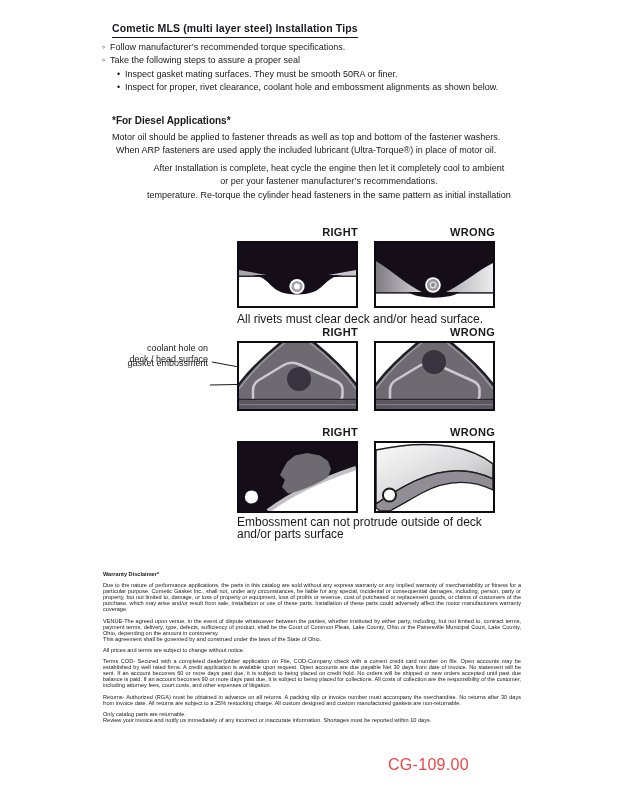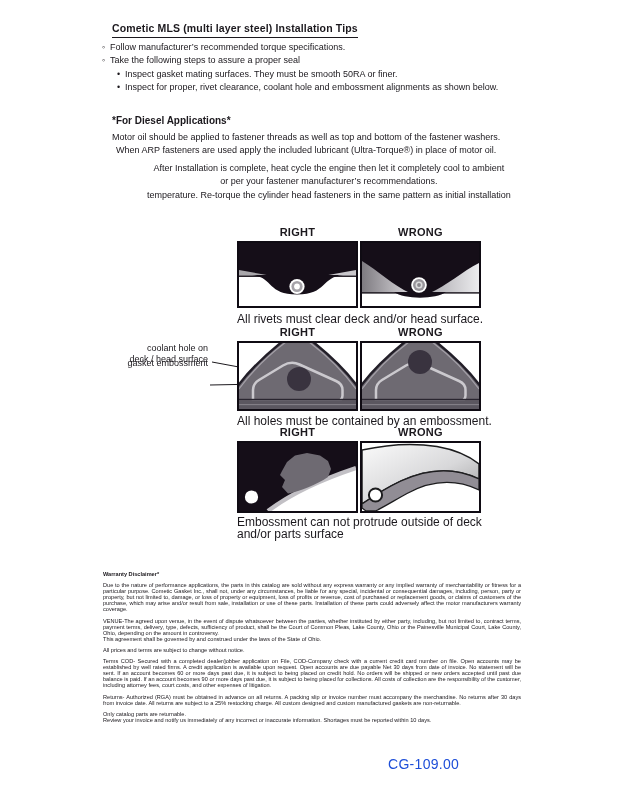--- a/index.html
+++ b/index.html
@@ -15,33 +15,33 @@
   .bullet-line{white-space:nowrap;}
   .marker{display:inline-block;width:8px;}
   .sub{padding-left:15px;}
   #diesel-heading{left:112px;top:115px;font-size:10px;font-weight:bold;white-space:nowrap;}
   .para{font-size:9px;line-height:13.3px;text-align:center;}
   .para div{white-space:nowrap;}
   #para1{left:112px;top:131px;}
   #para2{left:112px;top:162px;margin-left:35px;}
   #note{left:112px;top:204px;font-size:9px;white-space:nowrap;}
   
-  .rw-label{width:121px;text-align:center;font-size:11px;font-weight:bold;letter-spacing:.3px;}
+  .rw-label{width:121px;text-align:right;font-size:11px;font-weight:bold;letter-spacing:.3px;}
   .panel{width:121px;box-sizing:border-box;border:2px solid #0f0b13;background:#fff;}
   .panel svg{display:block;width:100%;height:100%;}
-  .colL{left:237px;} .colR{left:360px;}
+  .colL{left:237px;} .colR{left:374px;}
   .caption{font-size:12px;white-space:nowrap;}
   #row2-caption{width:250px;text-align:center;}
   .side-label{left:88px;width:120px;text-align:right;font-size:9px;line-height:11px;}
   
   #legal{left:103px;top:571px;width:418px;font-size:5.6px;line-height:6.1px;text-align:justify;}
   #legal .lp{margin:0 0 5px 0;}
   #legal .nogap{margin:0;}
   #legal .lh{font-weight:bold;margin:0 0 5px 0;}
-  #footer-code{left:388px;top:756px;font-size:14px;letter-spacing:.3px;color:#1d4ed8;white-space:nowrap;}
+  #footer-code{left:388px;top:756px;font-size:16px;letter-spacing:.3px;color:#ef4444;white-space:nowrap;}
 </style>
 </head>
 <body>
 
 <div id="page">
 
   <div class="abs" id="title">Cometic MLS (multi layer steel) Installation Tips</div>
 
   <div class="abs bullets">
     <div class="bullet-line"><span class="marker">◦</span><span>Follow manufacturer’s recommended torque specifications.</span></div>
@@ -138,21 +138,20 @@
       <path d="M47,-1 C31,11 14,27 0,46" fill="none" stroke="#a5a1a9" stroke-width="1.2"></path>
       <path d="M119,-2 L73,-2 C88,10 105,25 119,44 Z" fill="#ffffff" stroke="#221e28" stroke-width="2.4"></path>
       <path d="M70,-1 C86,11 103,27 117,46" fill="none" stroke="#a5a1a9" stroke-width="1.2"></path>
       <path d="M14,58 L14,47 C14,42.5 16,39.5 20,37 L44,22.5 C49.5,19.3 55,19 60.5,21.5 L97,38 C101.5,40 103.5,43 103.5,47 L103.5,52.5 C103.5,56.5 101,58 97,58 Z" fill="none" stroke="#cbc9ce" stroke-width="2.5" stroke-linejoin="round"></path>
       <circle cx="58" cy="19" r="12" fill="#39333f"></circle>
       <rect y="55.8" width="117" height="1.3" fill="#29252f"></rect>
       <rect y="57.1" width="117" height="8.9" fill="#5b5760"></rect>
       <rect y="61.2" width="117" height="0.9" fill="#8c8890"></rect>
     </svg>
   </div>
-  <div class="abs caption colL" id="row2-caption" style="top:414px">All holes must be contained by an embossment.</div>
 
   <div class="abs rw-label colL" style="top:426px">RIGHT</div>
   <div class="abs rw-label colR" style="top:426px">WRONG</div>
 
   <div class="abs panel colL" style="top:441px;height:72px">
     <svg viewBox="0 0 117 68" preserveAspectRatio="none">
       <rect width="117" height="68" fill="#ffffff"></rect>
       <path d="M0,0 L117,0 L117,25 C81,37 50,52 29,68 L0,68 Z" fill="#150e18"></path>
       <path d="M29,68 C50,52 81,37 117,25" fill="none" stroke="#c2c0c5" stroke-width="4.4"></path>
       <path d="M43,28 L48,19 L56,12.5 L68,10 L81,12.5 L89,18 L92,26 L89,34 C77,42 62,48 49,50.5 L43,44 L46,37 L41,32 Z" fill="#6e6a72"></path>

